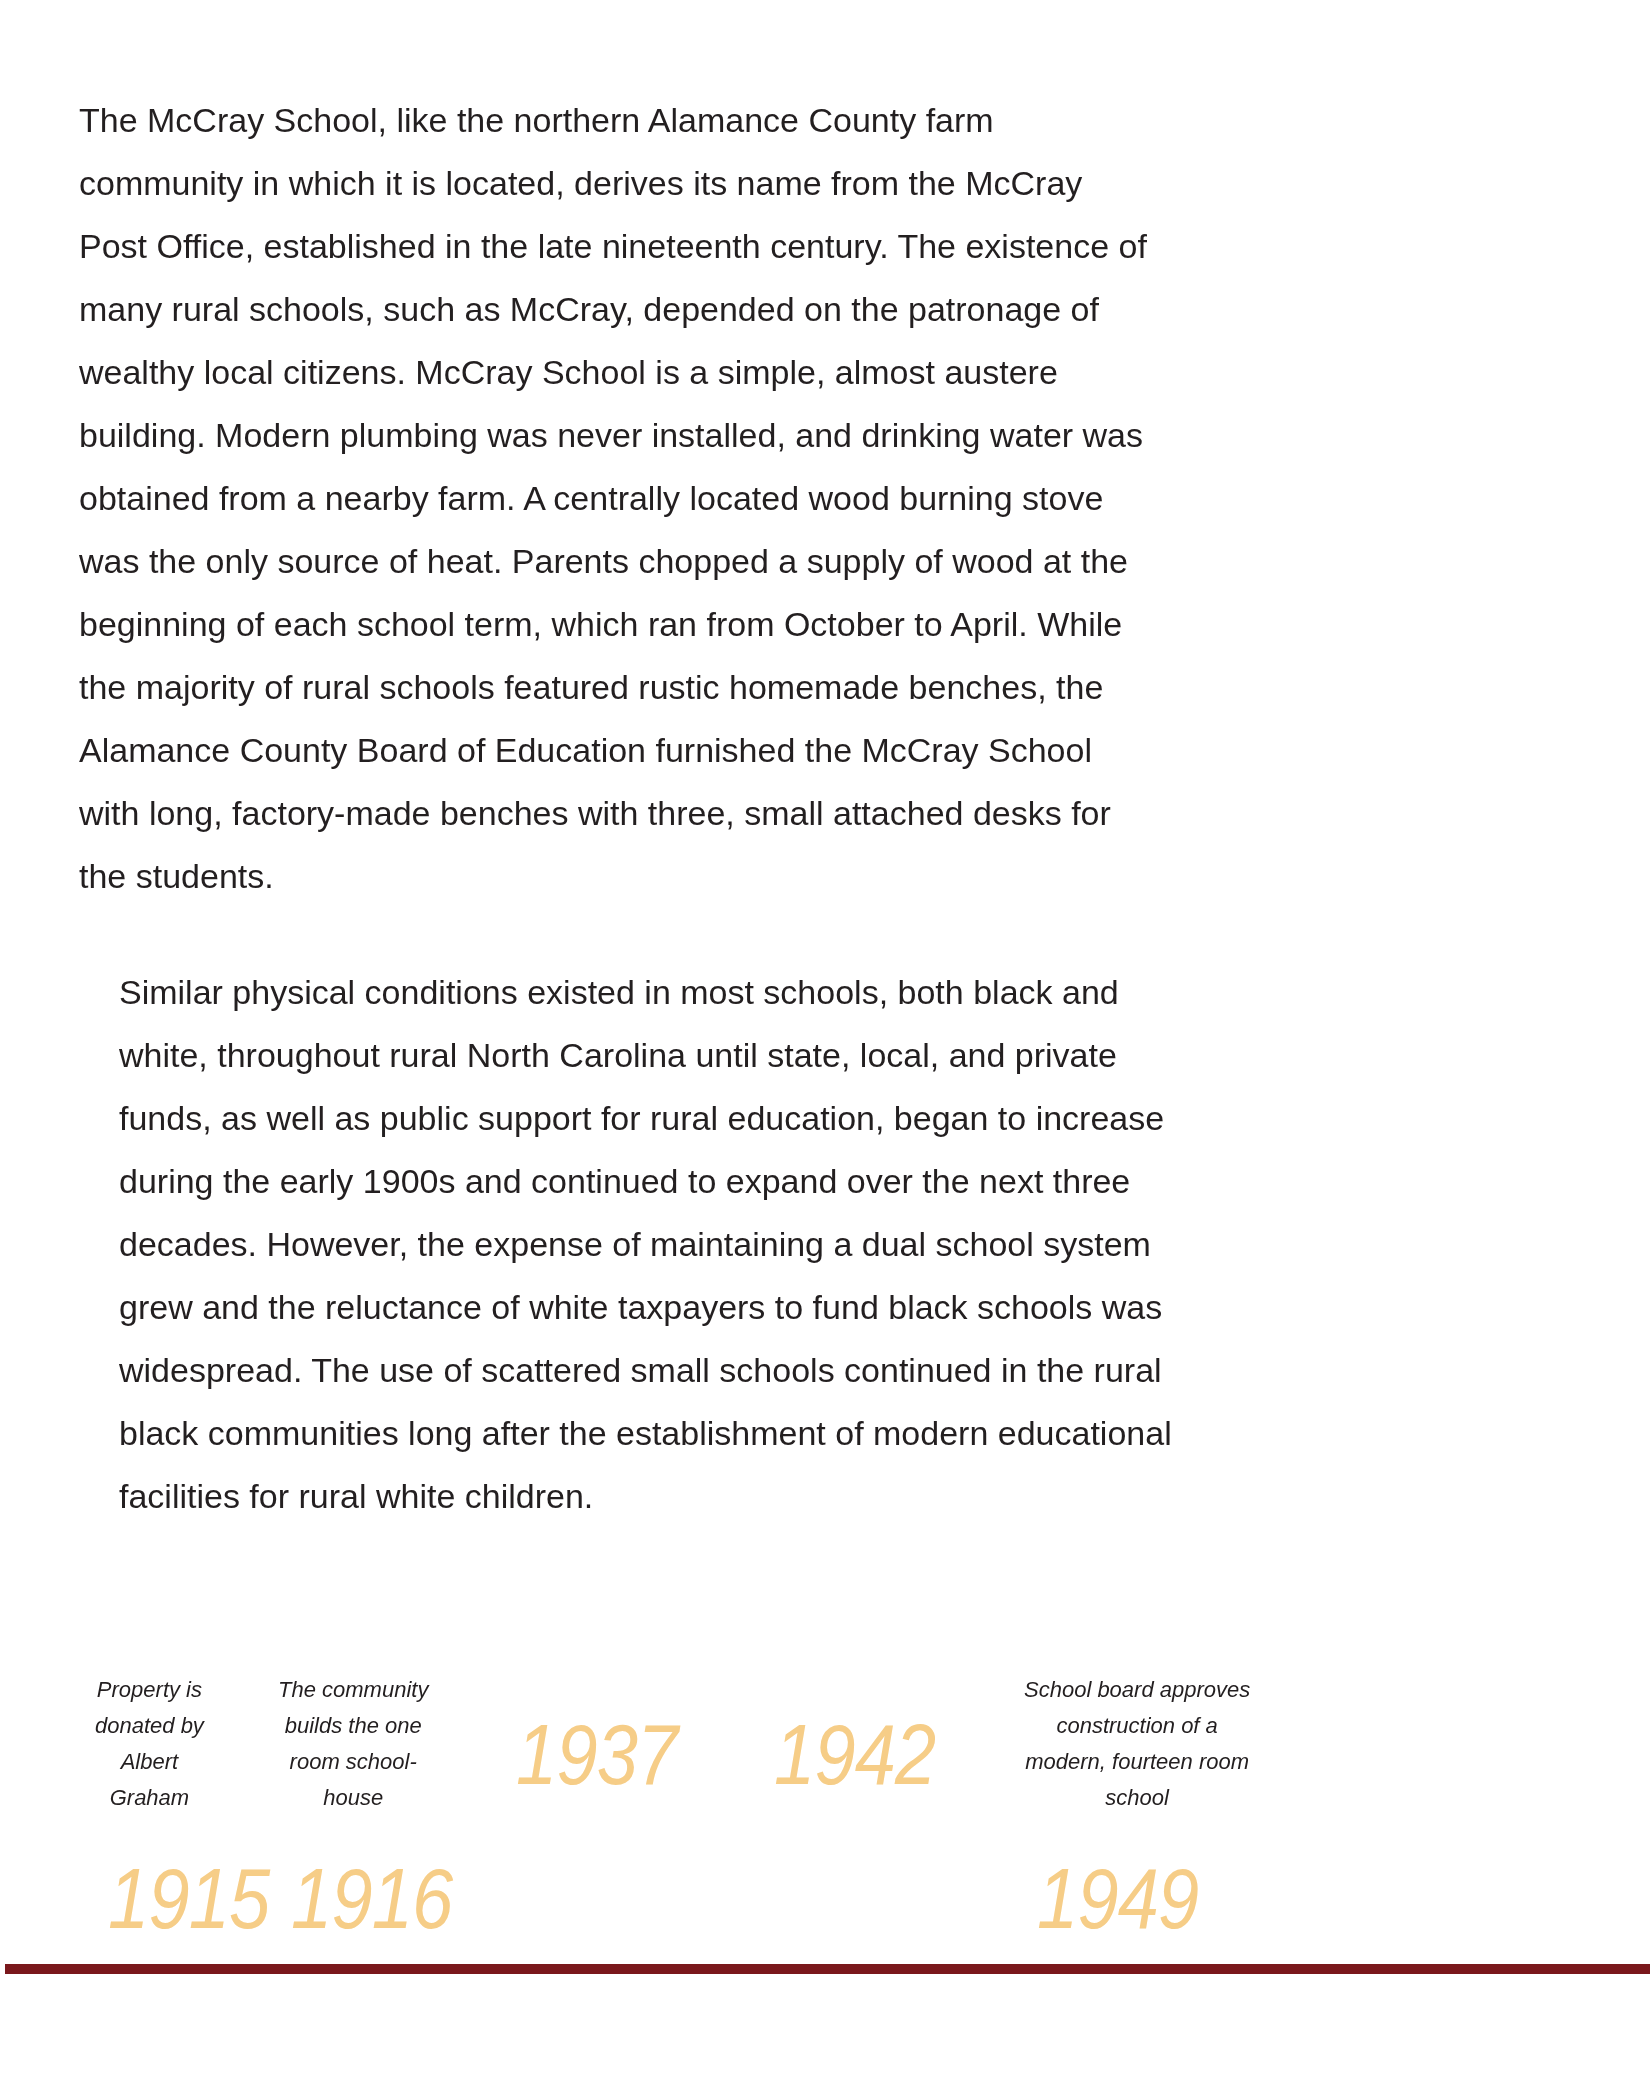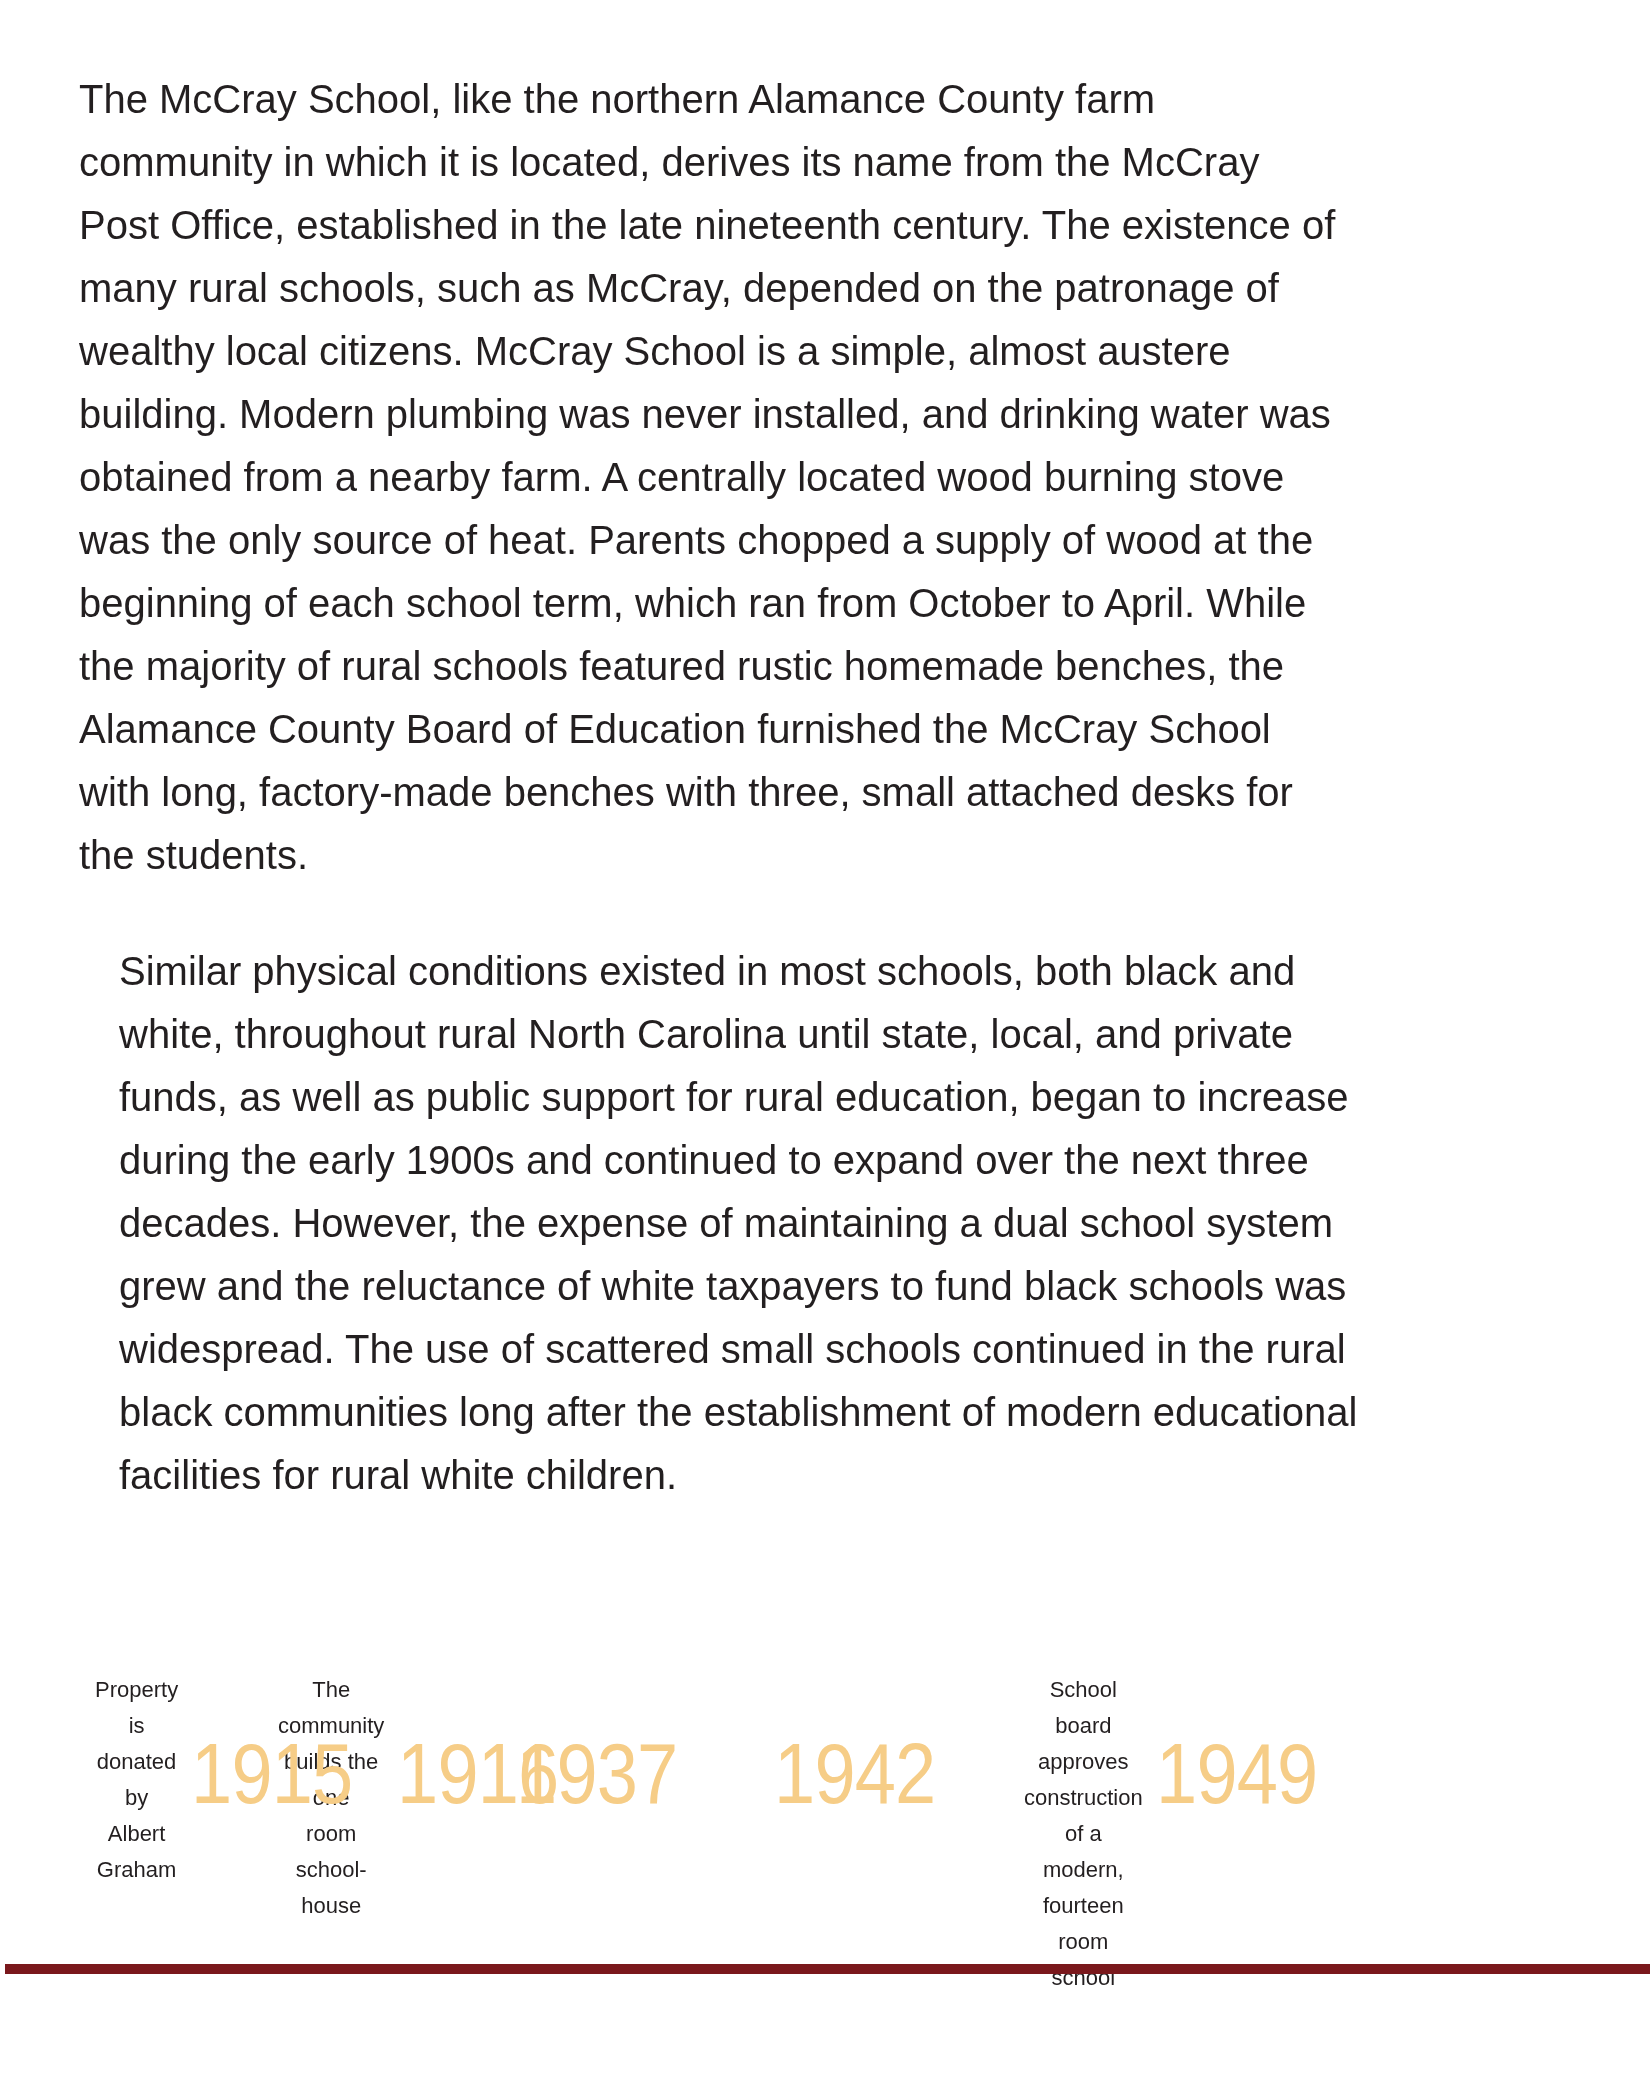--- a/index.html
+++ b/index.html
@@ -8,24 +8,24 @@
     height: 2100px;
     background: #ffffff;
     font-family: "Liberation Sans", sans-serif;
   }
   body { position: relative; overflow: hidden; }
 
   
   .article {
     position: absolute;
     left: 79px;
-    top: 68px;
+    top: 89px;
     width: 1525px;
     color: var(--body-text, #231f20);
-    font-size: 40px;
+    font-size: 34px;
     line-height: 63px;
     letter-spacing: 0px;
   }
   .article p {
     white-space: pre-line;
   }
   .article p + p {
     margin-top: 53px;
     margin-left: 40px;
   }
@@ -33,22 +33,23 @@
   
   .timeline {
     position: absolute;
     top: 1672px;
     left: 95px;
     display: flex;
     gap: 23px;
   }
   .timeline-entry {
     display: flex;
-    flex-direction: row;
-    align-items: flex-end;
+    flex-direction: column;
+    align-items: flex-start;
+    font-style: italic;
   }
   .timeline-entry:nth-child(1) { width: 160px; }
   .timeline-entry:nth-child(2) { width: 202px; }
   .timeline-entry:nth-child(3) { width: 235px; }
   .timeline-entry:nth-child(4) { width: 240px; }
   .timeline-entry:nth-child(5) { width: 237px; }
   .timeline-entry:nth-child(6) { width: 297px; }
 
   .timeline-description {
     color: var(--body-text, #231f20);

